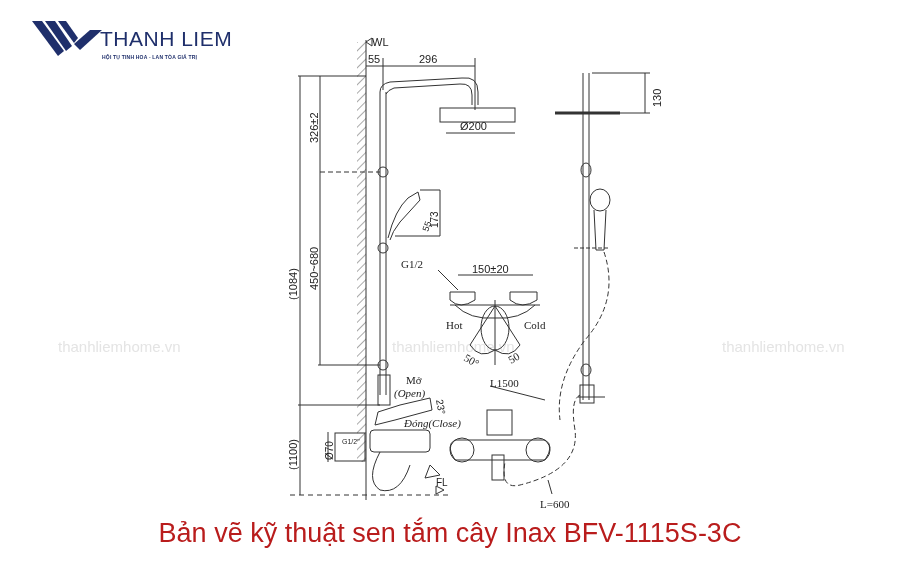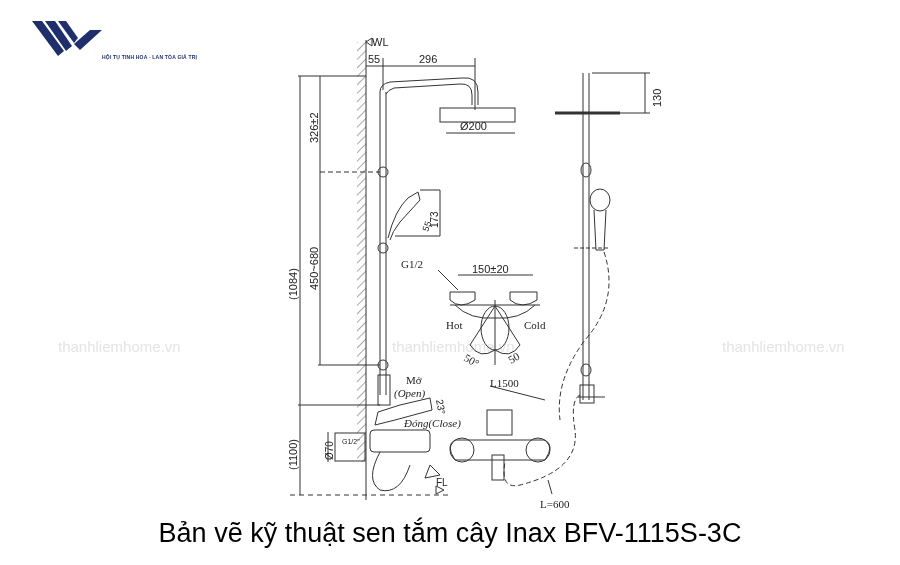--- a/index.html
+++ b/index.html
@@ -6,34 +6,35 @@
   body { width: 900px; height: 565px; position: relative; overflow: hidden; font-family: "Liberation Sans", sans-serif; }
   .logo { position: absolute; left: 30px; top: 18px; width: 220px; height: 44px; }
   .logo-mark { position: absolute; left: 0; top: 0; }
   .logo-name { position: absolute; left: 70px; top: 9px; font-family: "Liberation Sans", sans-serif; font-size: 21px; color: #1f2f6b; letter-spacing: 0.5px; white-space: nowrap; }
   .logo-slogan { position: absolute; left: 72px; top: 36px; font-size: 5px; font-weight: bold; color: #1f2f6b; letter-spacing: 0.2px; white-space: nowrap; }
   .drawing { position: absolute; left: 0; top: 0; }
   .watermark { position: absolute; font-size: 15px; color: #e4e4e4; white-space: nowrap; text-align: center; }
   .wm-left { left: 58px; top: 338px; }
   .wm-mid { left: 392px; top: 338px; }
   .wm-right { left: 722px; top: 338px; }
-  .caption { position: absolute; left: 0; width: 900px; top: 518px; text-align: center; font-size: 27px; color: #000000; white-space: nowrap; }
+  .caption { position: absolute; left: 0; width: 900px; top: 518px; text-align: center; font-size: 27px; color: #b91c1c; white-space: nowrap; }
   svg text { font-family: "Liberation Sans", sans-serif; }
   .serif { font-family: "Liberation Serif", serif; }
 </style>
 </head>
 <body>
 
 <div class="logo">
   <svg class="logo-mark" width="72" height="40" viewBox="0 0 72 40">
     <polygon points="2,3 12,3 34,33 28,38" fill="#1f2f6b"></polygon>
     <polygon points="15,3 25,3 42,28 36,33" fill="#1f2f6b"></polygon>
     <polygon points="28,3 36,3 48,20 44,25" fill="#1f2f6b"></polygon>
     <polygon points="44,26 60,12 72,12 50,32" fill="#1f2f6b"></polygon>
   </svg>
+  <div class="logo-name">THANH LIEM</div>
   <div class="logo-slogan">HỘI TỤ TINH HOA - LAN TỎA GIÁ TRỊ</div>
 </div>
 
 <div class="watermark wm-left">thanhliemhome.vn</div>
 <div class="watermark wm-mid">thanhliemhome.vn</div>
 <div class="watermark wm-right">thanhliemhome.vn</div>
 
 <svg class="drawing" width="900" height="565" viewBox="0 0 900 565">
   <defs>
     <pattern id="hatch" width="6" height="6" patternUnits="userSpaceOnUse" patternTransform="rotate(45)">

